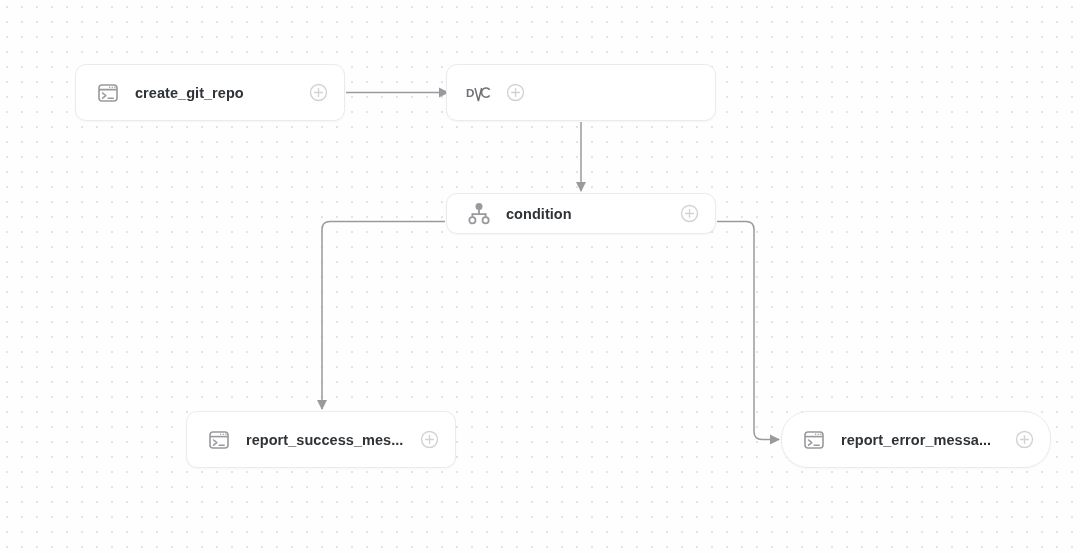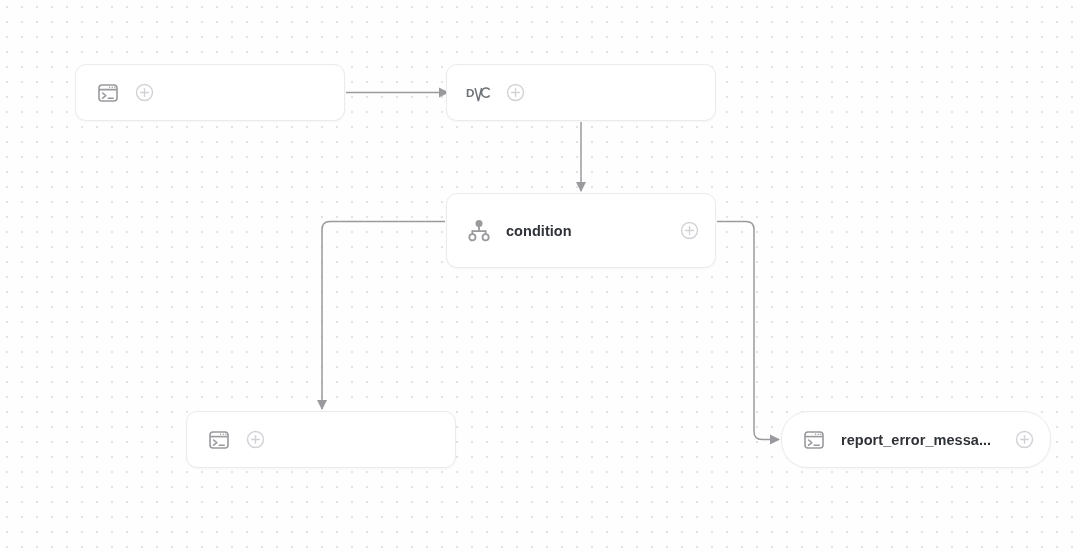--- a/index.html
+++ b/index.html
@@ -111,20 +111,21 @@
       <svg width="24" height="24" viewBox="0 0 24 24" fill="none" stroke="currentColor" stroke-width="1.6">
         <rect x="3" y="4" width="18" height="16" rx="3"></rect>
         <line x1="3" y1="8.6" x2="21" y2="8.6"></line>
         <circle cx="13.6" cy="6.3" r="0.72" fill="currentColor" stroke="none"></circle>
         <circle cx="16.2" cy="6.3" r="0.72" fill="currentColor" stroke="none"></circle>
         <circle cx="18.8" cy="6.3" r="0.72" fill="currentColor" stroke="none"></circle>
         <polyline points="6.6,12 9.8,14.6 6.6,17.2" stroke-linecap="round" stroke-linejoin="round"></polyline>
         <line x1="12.2" y1="17.2" x2="17.2" y2="17.2" stroke-linecap="round"></line>
       </svg>
     </span>
+    <span class="node-label">create_git_repo</span>
     <span class="node-add">
       <svg width="19" height="19" viewBox="0 0 20 20" fill="none" stroke="currentColor" stroke-width="1.45">
         <circle cx="10" cy="10" r="8.4"></circle>
         <line x1="10" y1="5.9" x2="10" y2="14.1" stroke-linecap="round"></line>
         <line x1="5.9" y1="10" x2="14.1" y2="10" stroke-linecap="round"></line>
       </svg>
     </span>
   </div>
 
   <div class="node" style="left: 446px; top: 64px; width: 270px; height: 57px;">
@@ -137,21 +138,21 @@
     </span>
     <span class="node-add">
       <svg width="19" height="19" viewBox="0 0 20 20" fill="none" stroke="currentColor" stroke-width="1.45">
         <circle cx="10" cy="10" r="8.4"></circle>
         <line x1="10" y1="5.9" x2="10" y2="14.1" stroke-linecap="round"></line>
         <line x1="5.9" y1="10" x2="14.1" y2="10" stroke-linecap="round"></line>
       </svg>
     </span>
   </div>
 
-  <div class="node" style="left: 446px; top: 193px; width: 270px; height: 75px;">
+  <div class="node" style="left: 446px; top: 193px; width: 270px; height: 41px;">
     <span class="node-icon">
       <svg width="26" height="26" viewBox="0 0 26 26" fill="none" stroke="currentColor" stroke-width="1.8">
         <circle cx="13" cy="5.6" r="3.5" fill="currentColor" stroke="none"></circle>
         <line x1="13" y1="9.1" x2="13" y2="13.1" stroke-linecap="round"></line>
         <line x1="6.4" y1="13.1" x2="19.6" y2="13.1" stroke-linecap="round"></line>
         <line x1="6.4" y1="13.1" x2="6.4" y2="16.2" stroke-linecap="round"></line>
         <line x1="19.6" y1="13.1" x2="19.6" y2="16.2" stroke-linecap="round"></line>
         <circle cx="6.4" cy="19.3" r="3.1"></circle>
         <circle cx="19.6" cy="19.3" r="3.1"></circle>
       </svg>
@@ -171,20 +172,21 @@
       <svg width="24" height="24" viewBox="0 0 24 24" fill="none" stroke="currentColor" stroke-width="1.6">
         <rect x="3" y="4" width="18" height="16" rx="3"></rect>
         <line x1="3" y1="8.6" x2="21" y2="8.6"></line>
         <circle cx="13.6" cy="6.3" r="0.72" fill="currentColor" stroke="none"></circle>
         <circle cx="16.2" cy="6.3" r="0.72" fill="currentColor" stroke="none"></circle>
         <circle cx="18.8" cy="6.3" r="0.72" fill="currentColor" stroke="none"></circle>
         <polyline points="6.6,12 9.8,14.6 6.6,17.2" stroke-linecap="round" stroke-linejoin="round"></polyline>
         <line x1="12.2" y1="17.2" x2="17.2" y2="17.2" stroke-linecap="round"></line>
       </svg>
     </span>
+    <span class="node-label">report_success_mes...</span>
     <span class="node-add">
       <svg width="19" height="19" viewBox="0 0 20 20" fill="none" stroke="currentColor" stroke-width="1.45">
         <circle cx="10" cy="10" r="8.4"></circle>
         <line x1="10" y1="5.9" x2="10" y2="14.1" stroke-linecap="round"></line>
         <line x1="5.9" y1="10" x2="14.1" y2="10" stroke-linecap="round"></line>
       </svg>
     </span>
   </div>
 
   <div class="node" style="left: 781px; top: 411px; width: 270px; height: 57px; border-radius: 27px;">

